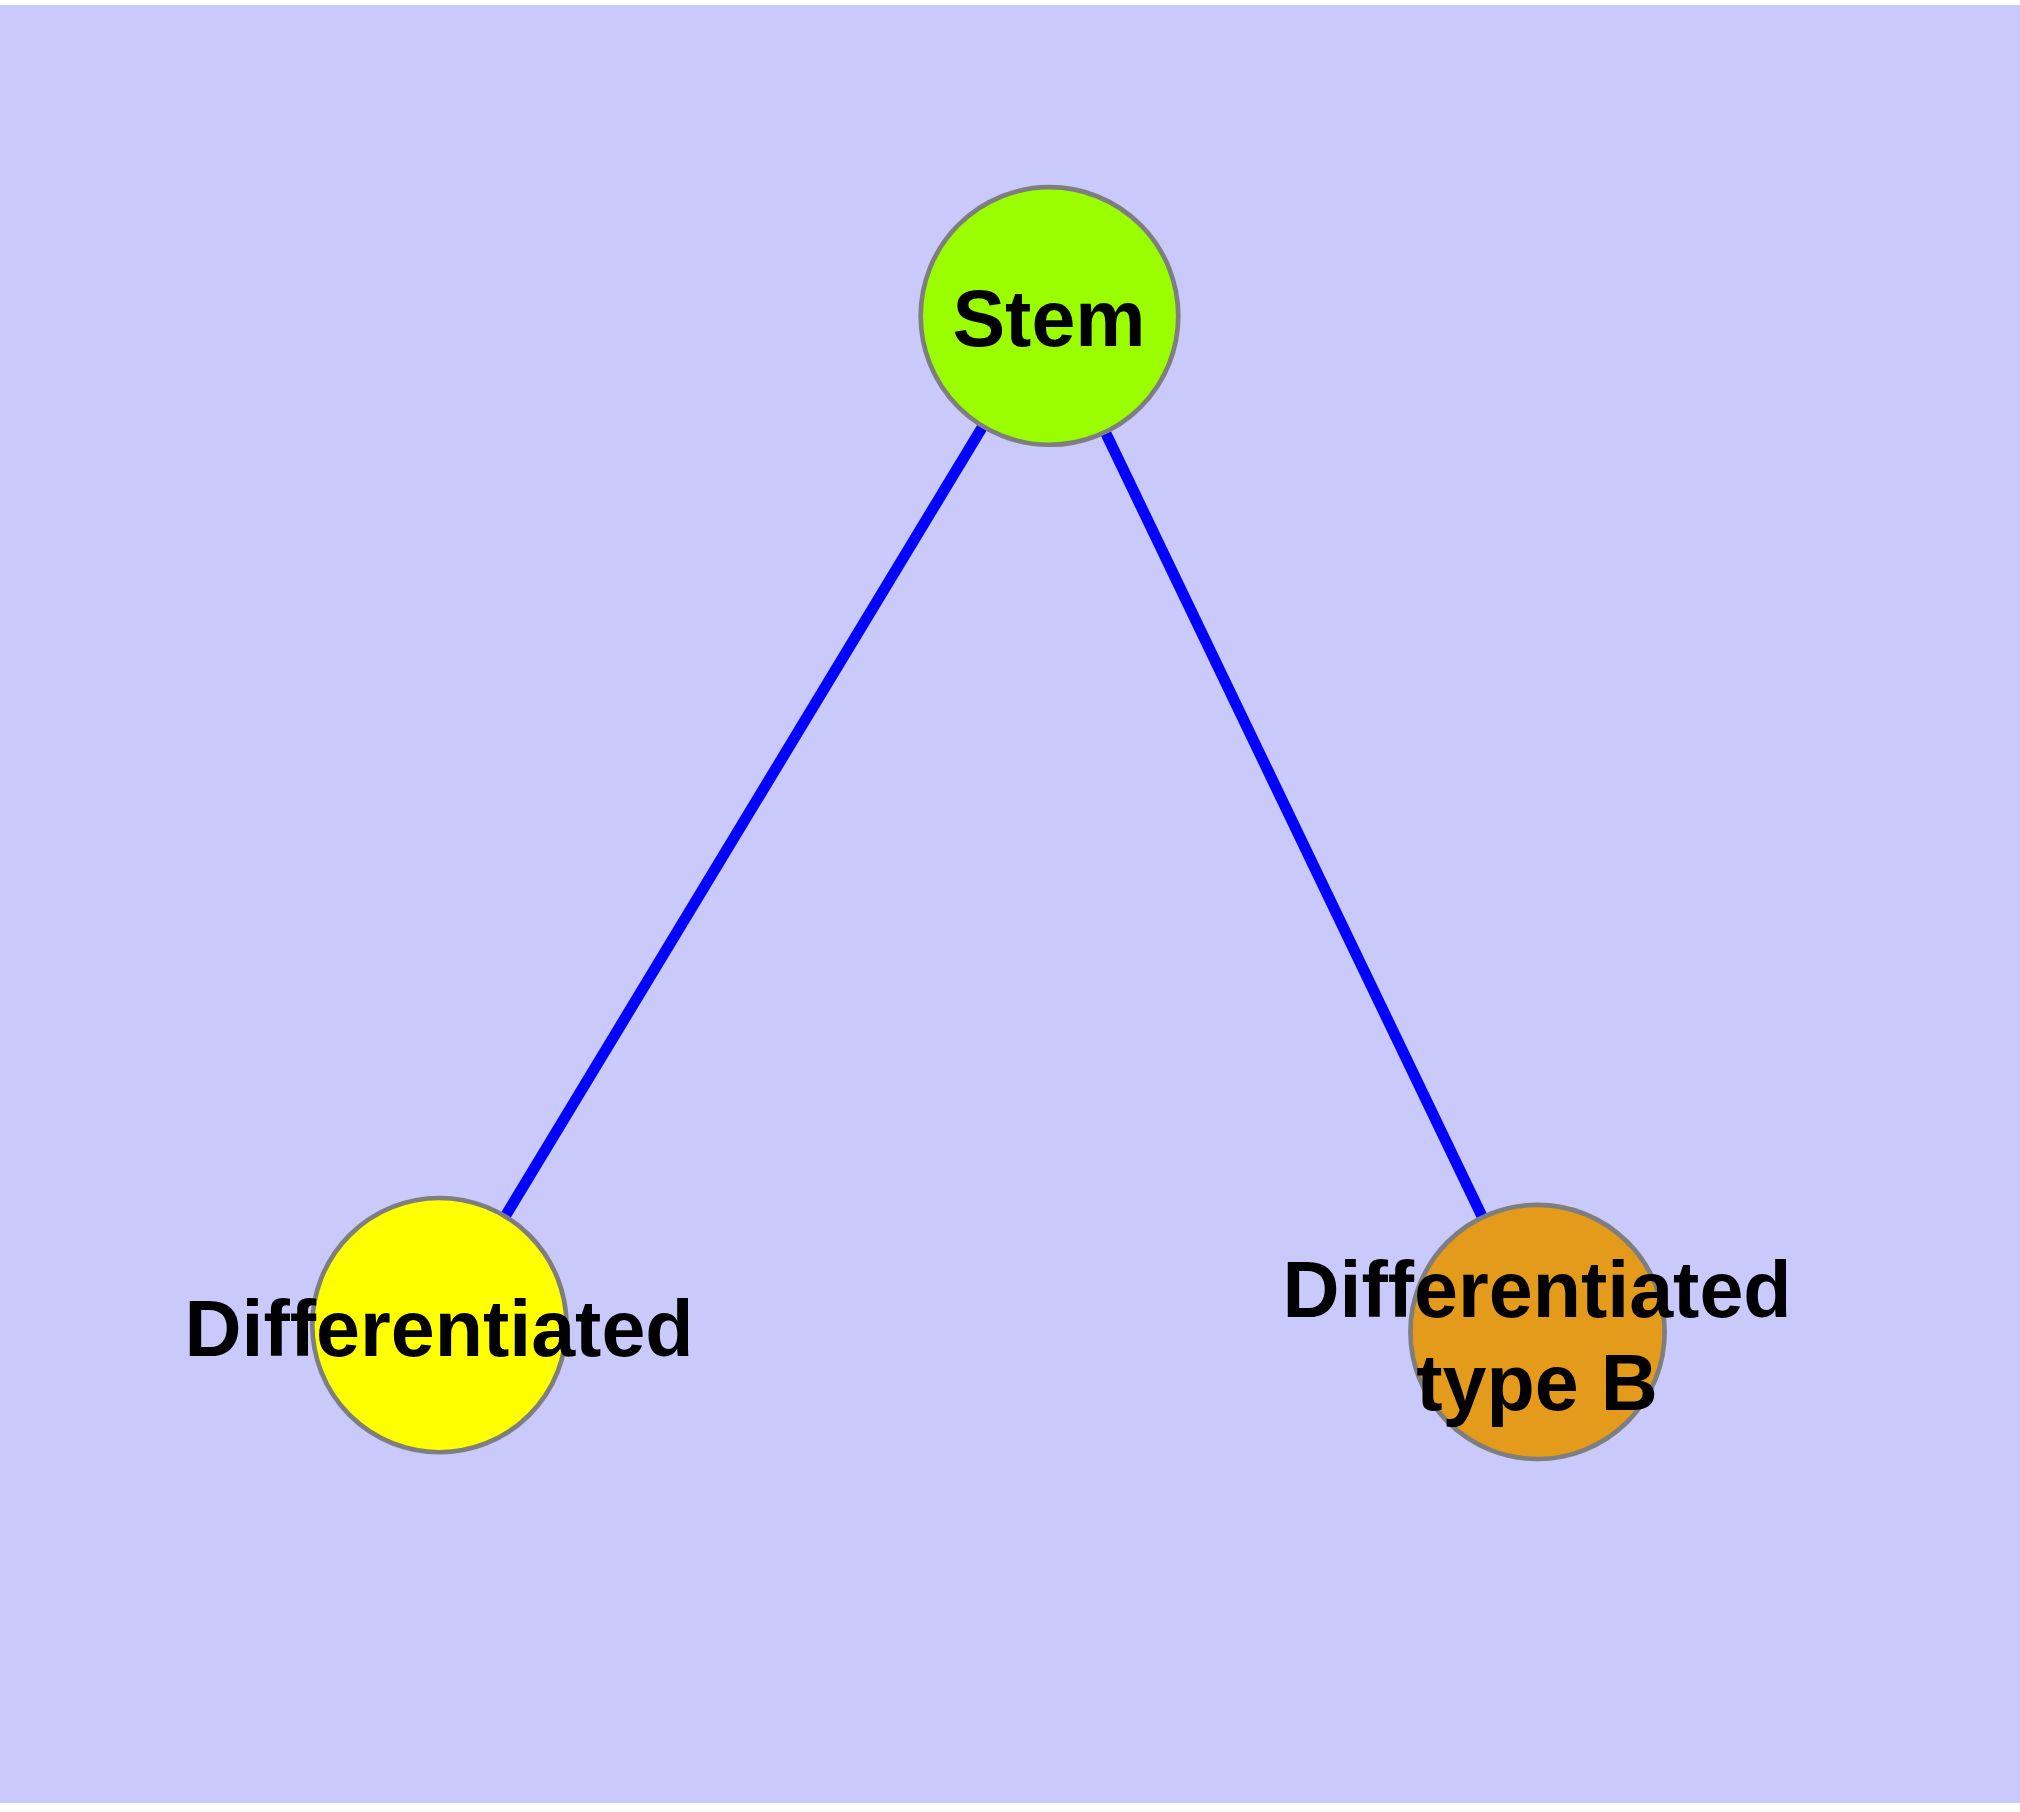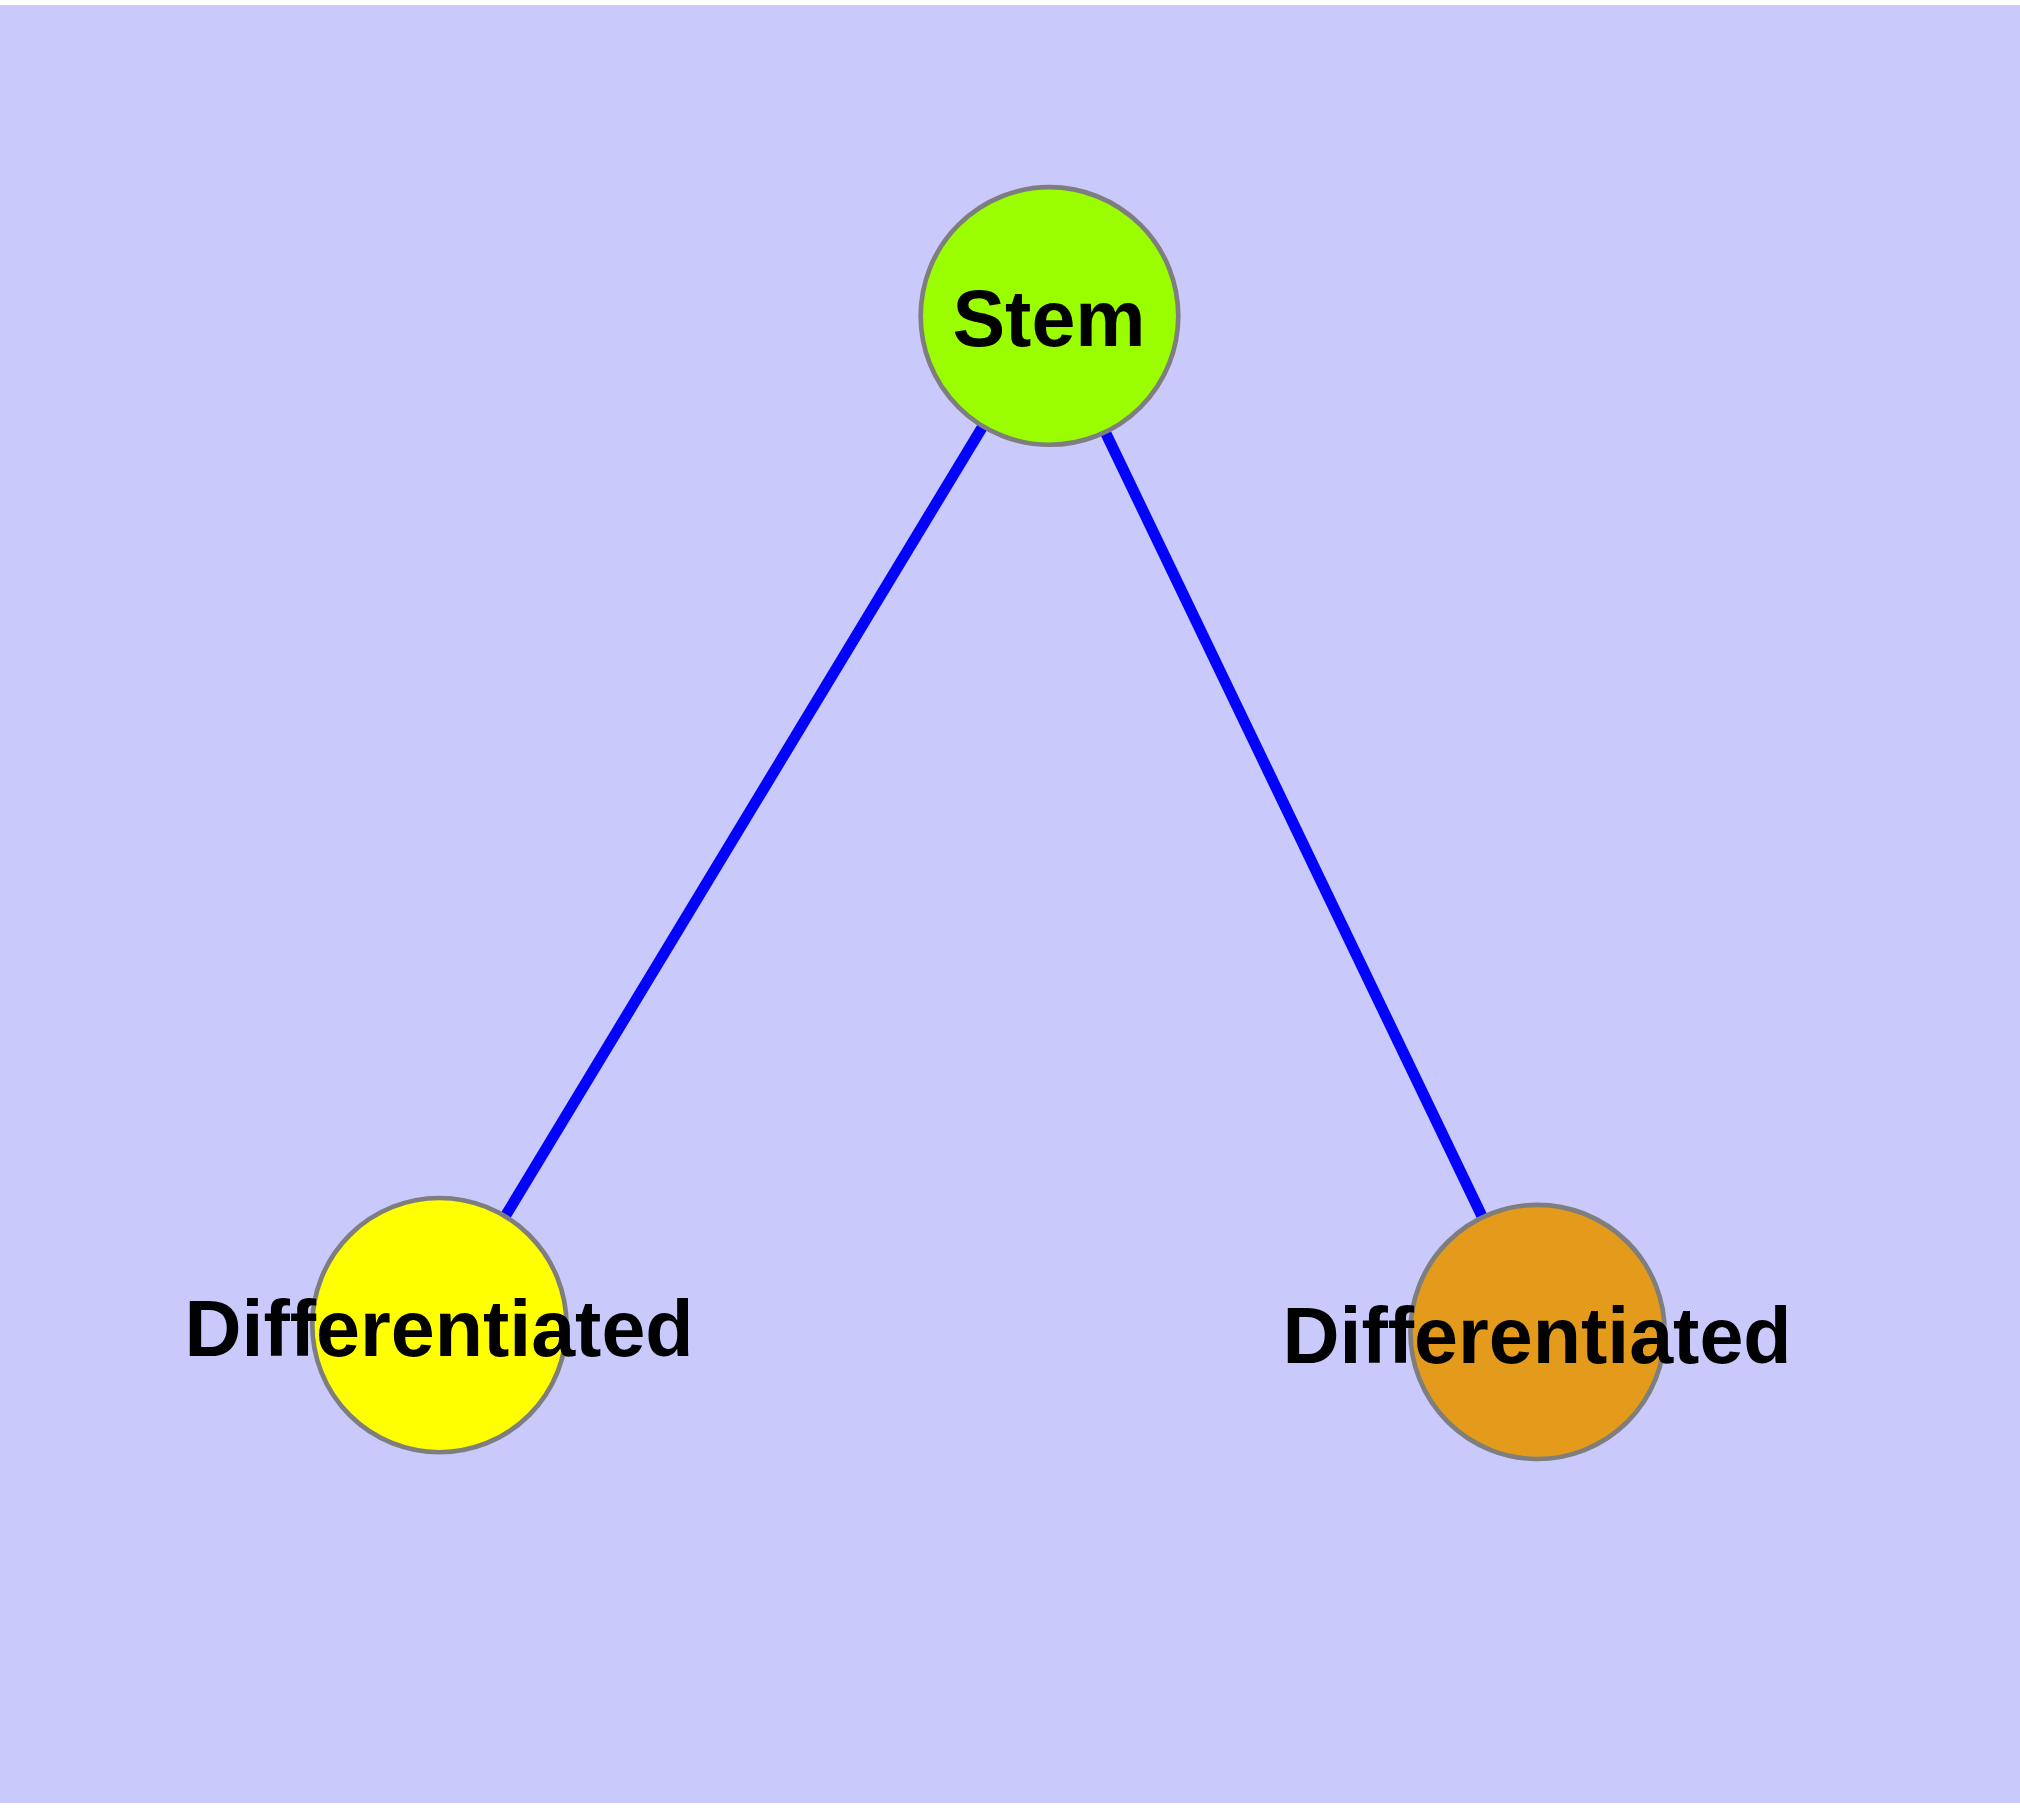--- a/index.html
+++ b/index.html
@@ -51,16 +51,16 @@
     <svg id="graph-svg" width="2021" height="1798" viewBox="0 0 2384 2122">
         <line x1="1238" y1="367" x2="518" y2="1558" stroke="#0202FD" stroke-width="13"></line>
         <line x1="1238" y1="367" x2="1814" y2="1566" stroke="#0202FD" stroke-width="13"></line>
         <circle cx="1238" cy="367" r="152" fill="#9BFE00" stroke="#7E7E7E" stroke-width="5.5"></circle>
         <circle cx="518" cy="1558" r="150" fill="#FFFF00" stroke="#7E7E7E" stroke-width="5.5"></circle>
         <circle cx="1814" cy="1566" r="150" fill="#E49B1B" stroke="#7E7E7E" stroke-width="5.5"></circle>
       </svg>
 
   <div class="node-label" style="left: 1049px; top: 314px; color: rgb(0, 0, 0); font-size: 79px;"><span>Stem</span></div>
       <div class="node-label" style="left: 439px; top: 1324px; color: rgb(0, 0, 0); font-size: 79px;"><span>Differentiated</span><br></div>
-      <div class="node-label" style="left: 1537px; top: 1331px; color: rgb(0, 0, 0); font-size: 79px;"><span>Differentiated</span><br></div>
+      <div class="node-label" style="left: 1537px; top: 1331px; color: rgb(0, 0, 0); font-size: 79px;"><span>Differentiated</span><br><span>type B</span></div>
     </div>
 </div>
 
 
 </body></html>

